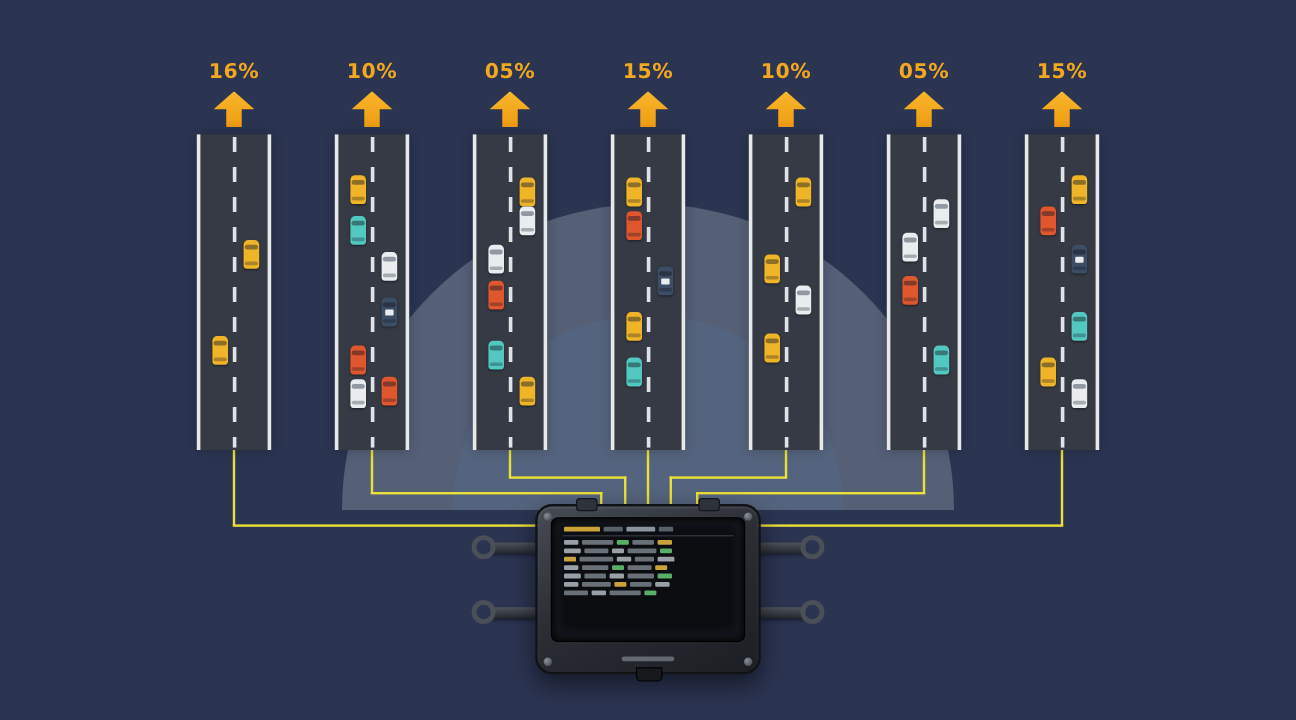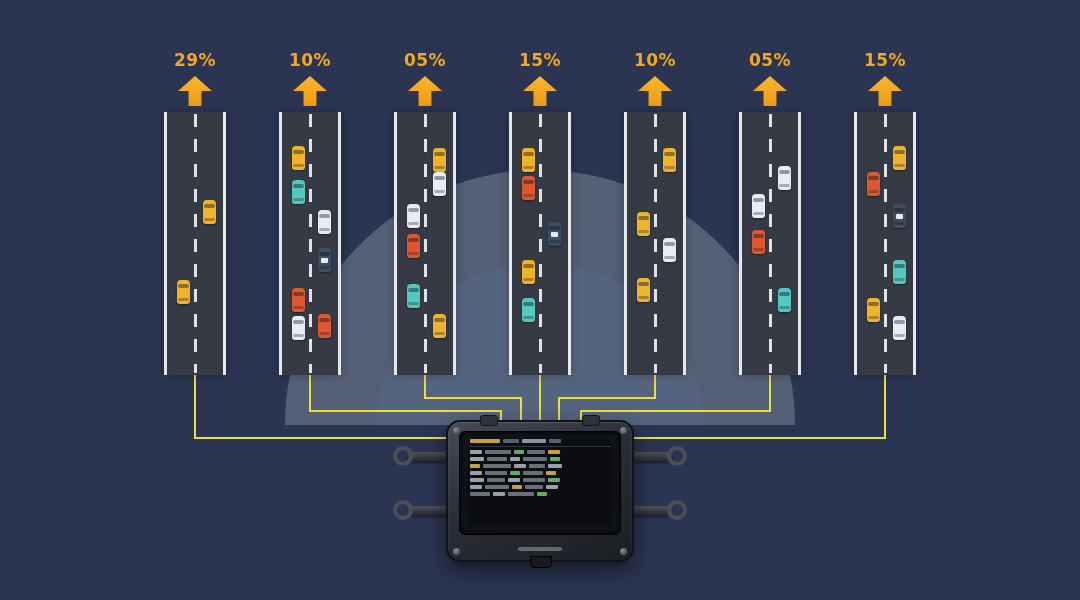--- a/index.html
+++ b/index.html
@@ -96,21 +96,21 @@
       <div class="connector" style="left: 654px; top: 375px; width: 2px; height: 23px;"></div>
       <div class="connector" style="left: 558px; top: 397px; width: 98px; height: 2px;"></div>
       <div class="connector" style="left: 558px; top: 397px; width: 2px; height: 25px;"></div>
       <div class="connector" style="left: 769px; top: 375px; width: 2px; height: 36px;"></div>
       <div class="connector" style="left: 580px; top: 410px; width: 191px; height: 2px;"></div>
       <div class="connector" style="left: 580px; top: 410px; width: 2px; height: 12px;"></div>
       <div class="connector" style="left: 884px; top: 375px; width: 2px; height: 63px;"></div>
       <div class="connector" style="left: 632px; top: 437px; width: 254px; height: 2px;"></div>
     </div>
   <div id="lanes-root">
-      <div class="pct" style="left: 155px; top: 50px;">29%</div>
+      <div class="pct" style="left: 155px; top: 50px;">16%</div>
       <div class="arrow" style="left: 178px; top: 76px;"></div>
       <div class="road" style="left: 164px; top: 112px;">
         <div class="dash"></div>
         <div class="car yellow" style="left: 36px; top: 88px;">
           <div class="ws"></div>
           <div class="rw"></div>
         </div>
         <div class="car yellow" style="left: 10px; top: 168px;">
           <div class="ws"></div>
           <div class="rw"></div>

